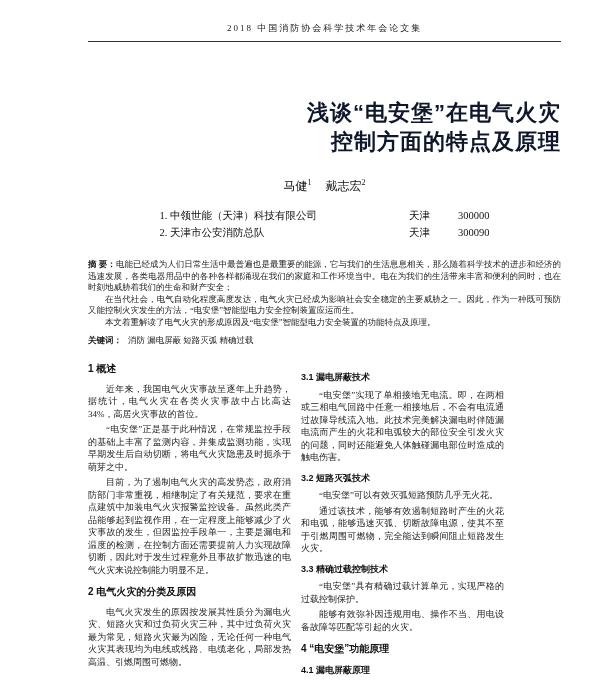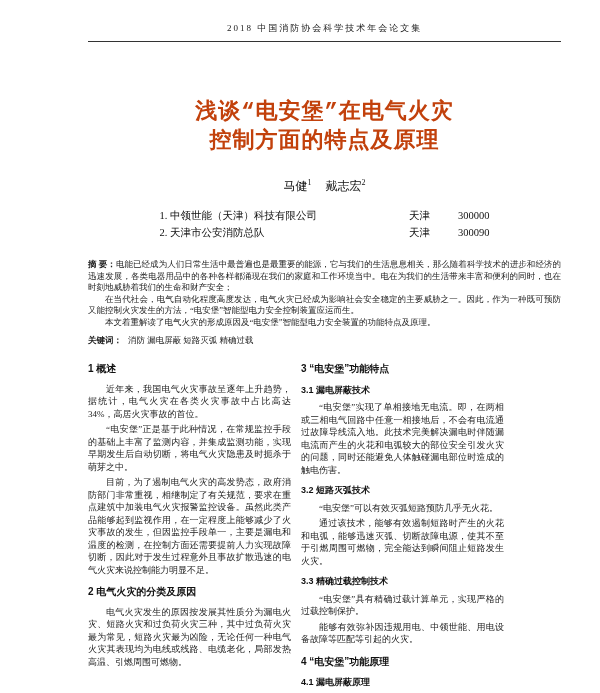--- a/index.html
+++ b/index.html
@@ -19,27 +19,27 @@
     font-size: 9px;
     letter-spacing: 2px;
     color: #222;
   }
   .header-rule {
     border-bottom: 1px solid #333;
     margin-top: 6px;
   }
   .title {
     margin: 56px 0 0 0;
-    text-align: center;
-    font-family: Liberation Mono, monospace;
+    text-align: right;
+    font-family: Liberation Sans, sans-serif;
     font-weight: bold;
     font-size: 22px;
     line-height: 29px;
     letter-spacing: 1px;
-    color: #c2410c;
+    color: #0f172a;
   }
   .authors {
     margin-top: 22px;
     text-align: center;
     font-size: 12px;
     color: #111;
   }
   .authors .name2 { margin-left: 14px; }
   .authors sup { font-size: 8px; }
   .affiliations {
@@ -139,29 +139,28 @@
     <div class="col">
       <h2 class="first">1  概述</h2>
       <p class="ind">近年来，我国电气火灾事故呈逐年上升趋势，据统计，电气火灾在各类火灾事故中占比高达34%，高居火灾事故的首位。</p>
       <p class="ind">“电安堡”正是基于此种情况，在常规监控手段的基础上丰富了监测内容，并集成监测功能，实现早期发生后自动切断，将电气火灾隐患及时扼杀于萌芽之中。</p>
       <p class="ind">目前，为了遏制电气火灾的高发势态，政府消防部门非常重视，相继制定了有关规范，要求在重点建筑中加装电气火灾报警监控设备。虽然此类产品能够起到监视作用，在一定程度上能够减少了火灾事故的发生，但因监控手段单一，主要是漏电和温度的检测，在控制方面还需要提前人力实现故障切断，因此对于发生过程意外且事故扩散迅速的电气火灾来说控制能力明显不足。</p>
       <h2>2  电气火灾的分类及原因</h2>
       <p class="ind">电气火灾发生的原因按发展其性质分为漏电火灾、短路火灾和过负荷火灾三种，其中过负荷火灾最为常见，短路火灾最为凶险，无论任何一种电气火灾其表现均为电线或线路、电缆老化，局部发热高温、引燃周围可燃物。</p>
     </div>
 
     <div class="col">
-      <h2 class="first">3  “电安堡”功能特点</h2>
       <h3>3.1  漏电屏蔽技术</h3>
       <p class="ind">“电安堡”实现了单相接地无电流。即，在两相或三相电气回路中任意一相接地后，不会有电流通过故障导线流入地。此技术完美解决漏电时伴随漏电流而产生的火花和电弧较大的部位安全引发火灾的问题，同时还能避免人体触碰漏电部位时造成的触电伤害。</p>
       <h3>3.2  短路灭弧技术</h3>
       <p class="ind">“电安堡”可以有效灭弧短路预防几乎无火花。</p>
       <p class="ind">通过该技术，能够有效遏制短路时产生的火花和电弧，能够迅速灭弧、切断故障电源，使其不至于引燃周围可燃物，完全能达到瞬间阻止短路发生火灾。</p>
       <h3>3.3  精确过载控制技术</h3>
       <p class="ind">“电安堡”具有精确过载计算单元，实现严格的过载控制保护。</p>
-      <p class="ind">能够有效弥补因违规用电、中领世能、用电设备故障等匹配等引起的火灾。</p>
+      <p class="ind">能够有效弥补因违规用电、操作不当、用电设备故障等匹配等引起的火灾。</p>
       <h2>4  “电安堡”功能原理</h2>
       <h3>4.1  漏电屏蔽原理</h3>
 
     </div>
 
   </div>
 
 </div>
 
 </body></html>

